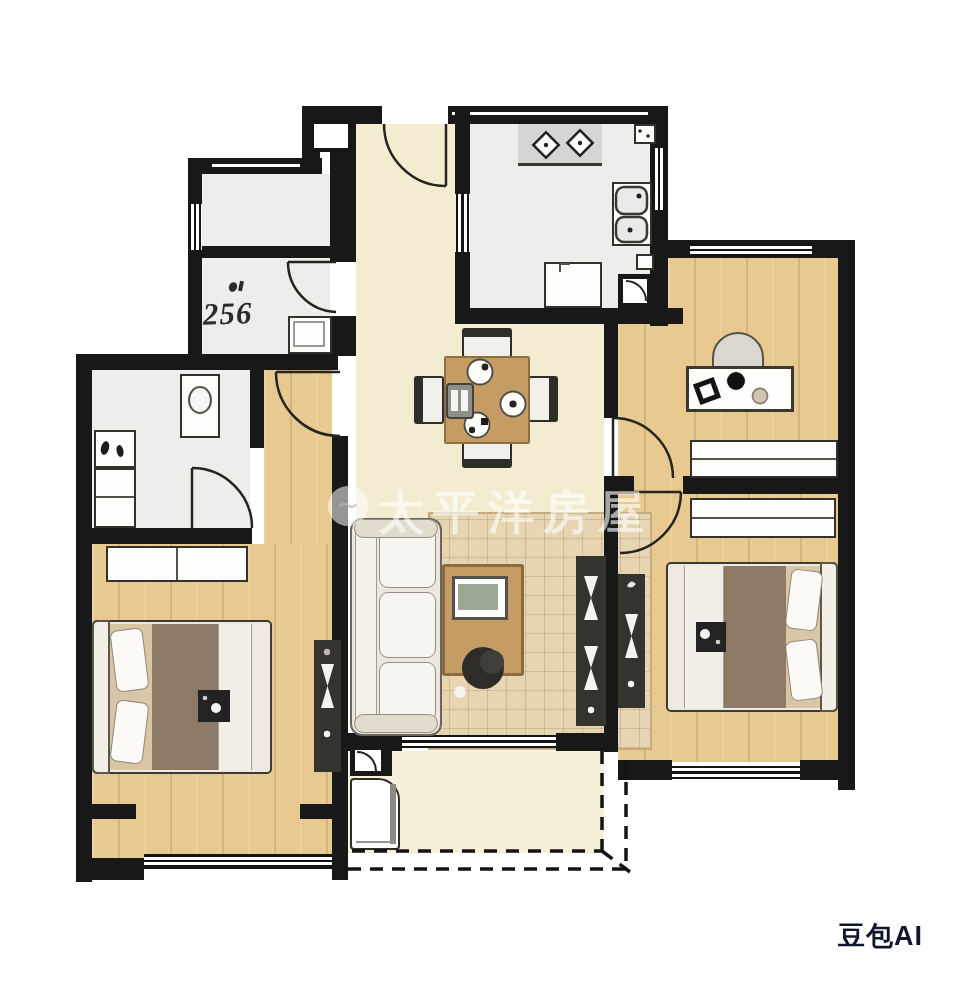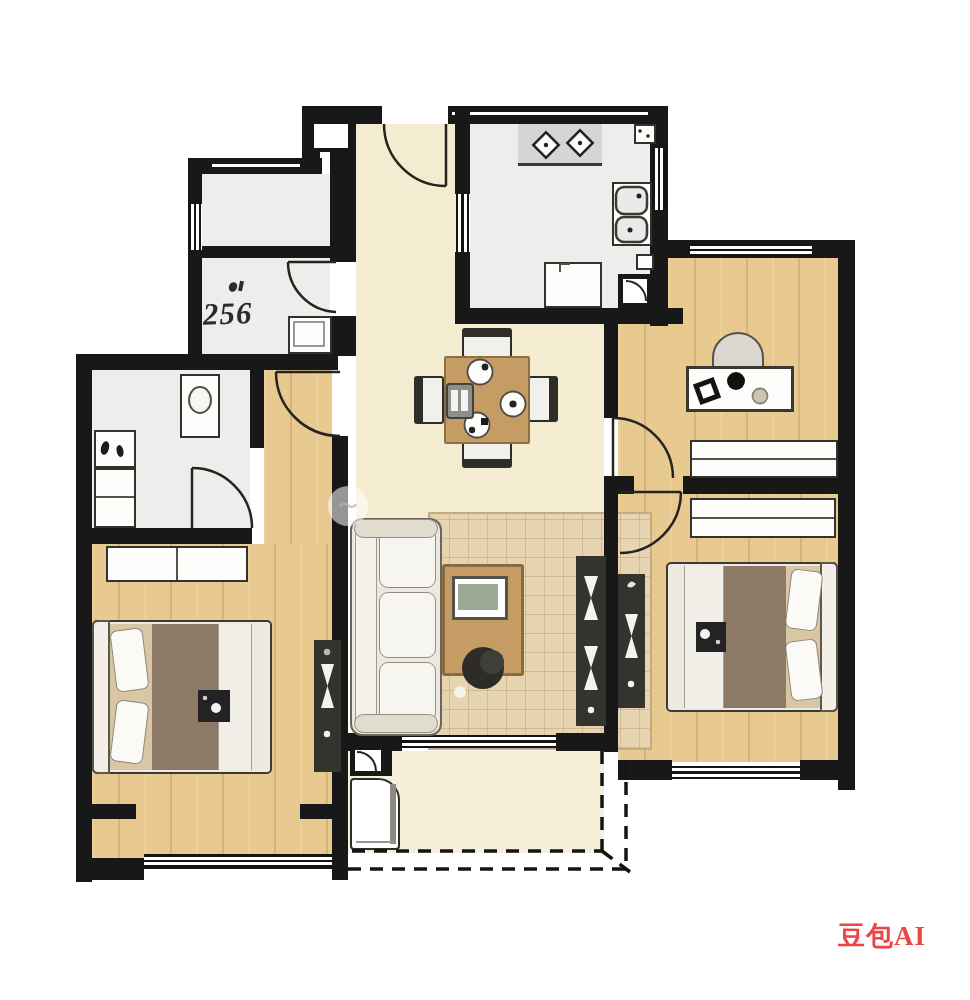--- a/index.html
+++ b/index.html
@@ -23,21 +23,21 @@
   .bedframe{background:#efe9df;border:2.5px solid #3c3a36;border-radius:5px;box-sizing:border-box;}
   .duvet{background:var(--duvet_brown,#8d7a66);}
   .runner{background:#f2efe8;border-left:1px solid #a59d8e;border-right:1px solid #a59d8e;box-sizing:border-box;}
   .pillow{background:#fbfaf7;border:1.5px solid #8d877b;border-radius:7px;box-sizing:border-box;}
   .cushion{background:#f7f5ef;border:1.5px solid #938d81;border-radius:9px;box-sizing:border-box;}
   .label-256{font-family:"Liberation Serif",serif;font-style:italic;font-weight:bold;
              font-size:31px;color:#2b2b2b;letter-spacing:1px;transform:rotate(-2deg);}
   .wm-center{font-size:46px;font-weight:bold;color:rgba(255,255,255,.62);letter-spacing:9px;white-space:nowrap;}
   .wm-logo{width:40px;height:40px;border-radius:50%;background:rgba(255,255,255,.55);
            color:rgba(180,180,180,.8);font-size:20px;text-align:center;line-height:40px;}
-  .wm-br{font-size:27px;font-weight:bold;color:#ef4444;letter-spacing:1px;font-family:Liberation Serif, serif;}
+  .wm-br{font-size:27px;font-weight:bold;color:#0f172a;letter-spacing:1px;}
 </style>
 </head>
 <body>
 
 <div id="plan">
 
   <div class="abs cream" style="left:356px;top:124px;width:100px;height:200px;"></div>
   <div class="abs cream" style="left:356px;top:324px;width:248px;height:409px;"></div>
   <div class="abs tile" style="left:470px;top:124px;width:180px;height:184px;"></div>
   <div class="abs tile" style="left:202px;top:174px;width:128px;height:74px;"></div>
@@ -246,15 +246,16 @@
 
     <path d="M560 264 v8 M560 264 h10" stroke="#55524c" stroke-width="2" fill="none"></path>
 
     <path d="M356 842 h38" stroke="#9a978f" stroke-width="2"></path>
 
     <circle cx="640" cy="131" r="1.8" fill="#222"></circle>
     <circle cx="648" cy="136" r="1.8" fill="#222"></circle>
   </svg>
 
   <div class="abs wm-logo" style="left:328px;top:486px;">〜</div>
+  <div class="abs wm-center" style="left:378px;top:482px;">太平洋房屋</div>
   <div class="abs wm-br" style="left:838px;top:918px;">豆包AI</div>
 
 </div>
 
 </body></html>

